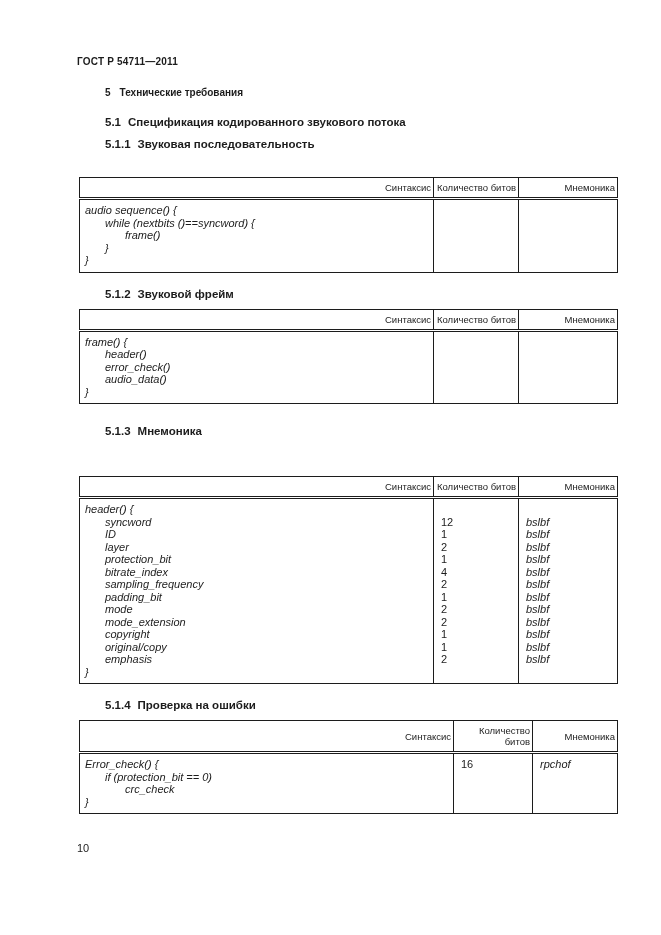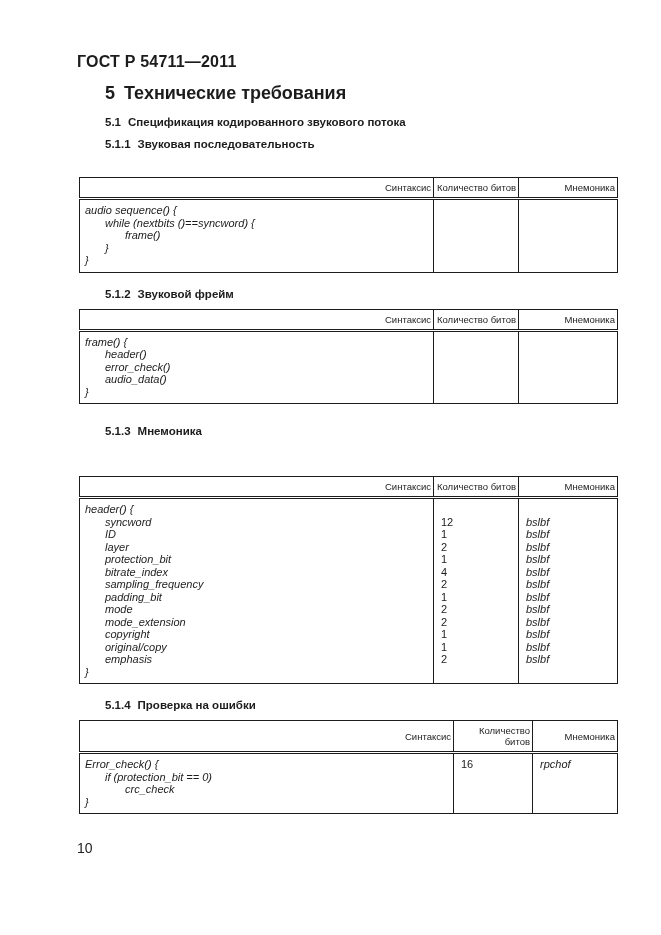--- a/index.html
+++ b/index.html
@@ -7,26 +7,26 @@
   body {
     width: 661px; height: 935px;
     background: #ffffff;
     color: #1c1c1c;
     font-family: "Liberation Sans", "DejaVu Sans", sans-serif;
   }
   .page { position: relative; width: 661px; height: 935px; overflow: hidden; background: #ffffff; }
 
   .doc-header {
     padding-top: 55px; margin-left: 77px;
-    font-size: 16px; font-weight: bold; letter-spacing: 0.2px;
+    font-size: 10px; font-weight: bold; letter-spacing: 0.2px;
     line-height: 13px;
   }
   .h-main {
     margin: 17px 0 0 105px;
-    font-size: 18px; font-weight: bold; line-height: 16px;
+    font-size: 10px; font-weight: bold; line-height: 16px;
   }
   .h-sub {
     margin: 15px 0 0 105px;
     font-size: 11.5px; font-weight: bold; line-height: 13px;
   }
   .h-s311 { margin-top: 9px; }
   .h-s312 { }
   .h-s313 { margin-top: 21px; }
   .h-s314 { margin-top: 15px; }
   .num { margin-right: 7px; }
@@ -56,21 +56,21 @@
     border-top: none; border-bottom: none;
     font-size: 11px; line-height: 12.5px;
     padding: 0 4px; vertical-align: top;
     white-space: nowrap; overflow: hidden;
   }
   .gt td.syn, .gt td.mn { font-style: italic; }
   .gt td.bits, .gt td.mn { padding-left: 7px; }
   .gt tr.first td { padding-top: 4px; }
   .gt tr.last td { padding-bottom: 5px; }
 
-  .page-number { margin: 28px 16px 0 77px; font-size: 14px; line-height: 13px; }
+  .page-number { margin: 28px 16px 0 77px; font-size: 11px; line-height: 13px; }
 </style>
 </head>
 <body>
 
 <div class="page">
 
   <div class="doc-header">ГОСТ Р 54711—2011</div>
 
   <div class="h-main">
     <span class="num">5</span><span>Технические требования</span>

